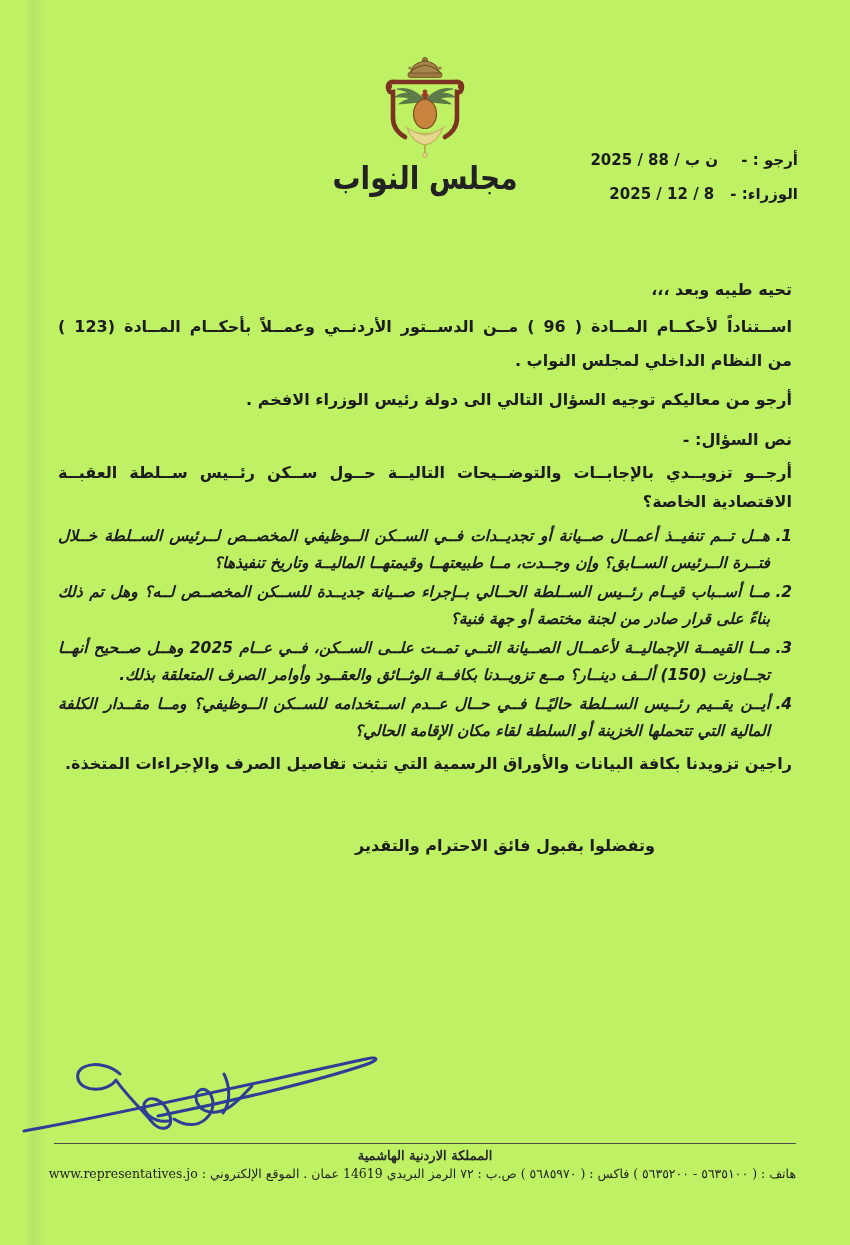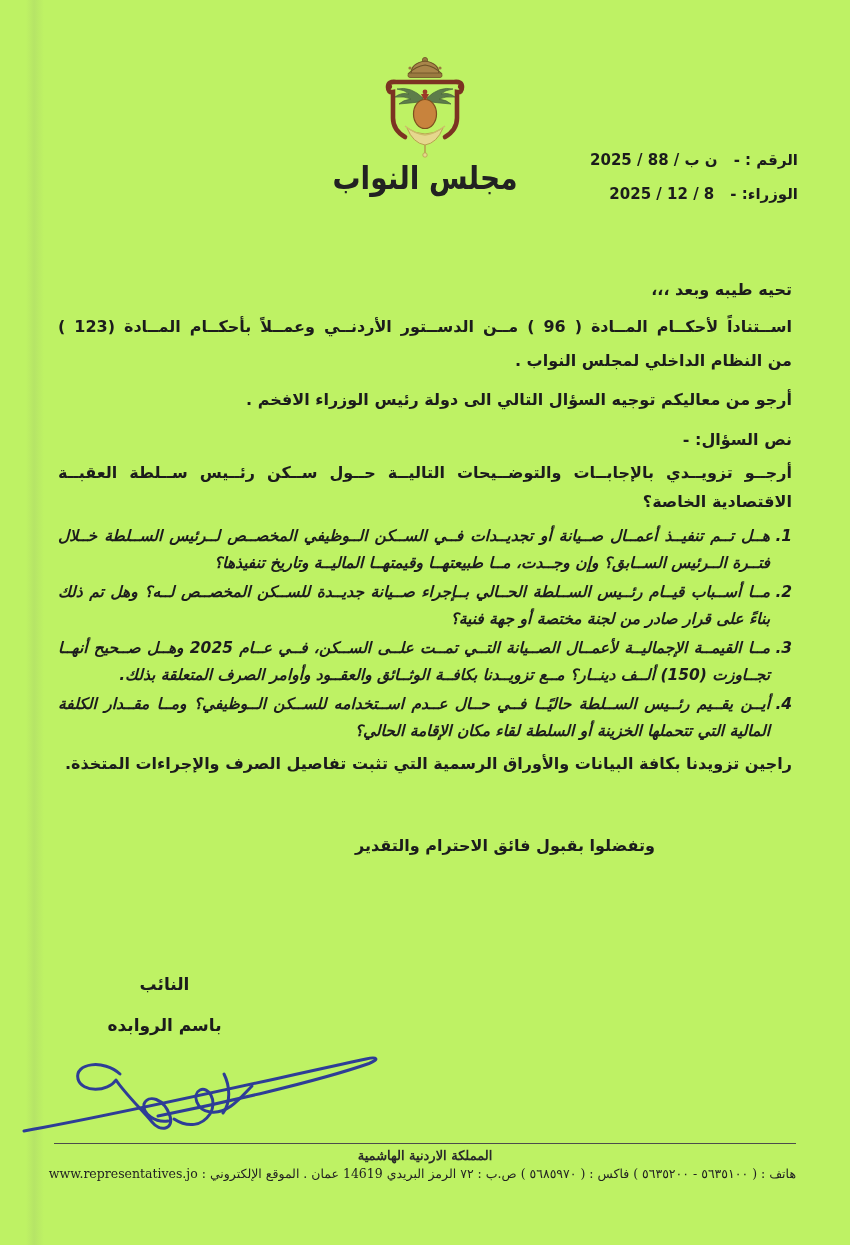--- a/index.html
+++ b/index.html
@@ -78,21 +78,21 @@
       <path d="M30,70 Q40,78 50,79 Q60,78 70,70" fill="none" stroke="#cdbd6a" stroke-width="1.4"></path>
       <path d="M50,89 L50,97" stroke="#b7a14e" stroke-width="1.6"></path>
       <circle cx="50" cy="99" r="2.2" fill="#e6d88e" stroke="#b7a14e" stroke-width="0.8"></circle>
     </g>
   </svg>
 
   <div class="council">مجلس النواب</div>
 
   <div class="refblock">
     <div class="ref-row">
-      <span class="lbl">الرقم : -</span>
+      <span class="lbl">أرجو : -</span>
       <span>ن ب / 88 / 2025</span>
     </div>
     <div class="ref-row">
       <span class="lbl">الوزراء: -</span>
       <span>8 / 12 / 2025</span>
     </div>
   </div>
 
   <div class="content">
     <div class="greeting">تحيه طيبه وبعد ،،،</div>
@@ -109,24 +109,20 @@
     <ol class="questions">
       <li>هــل تــم تنفيــذ أعمــال صــيانة أو تجديــدات فــي الســكن الــوظيفي المخصــص لــرئيس الســلطة خــلال فتــرة الــرئيس الســابق؟ وإن وجــدت، مــا طبيعتهــا وقيمتهــا الماليــة وتاريخ تنفيذها؟</li>
       <li>مــا أســباب قيــام رئــيس الســلطة الحــالي بــإجراء صــيانة جديــدة للســكن المخصــص لــه؟ وهل تم ذلك بناءً على قرار صادر من لجنة مختصة أو جهة فنية؟</li>
       <li>مــا القيمــة الإجماليــة لأعمــال الصــيانة التــي تمــت علــى الســكن، فــي عــام 2025 وهــل صــحيح أنهــا تجــاوزت (150) ألــف دينــار؟ مــع تزويــدنا بكافــة الوثــائق والعقــود وأوامر الصرف المتعلقة بذلك.</li>
       <li>أيــن يقــيم رئــيس الســلطة حاليًــا فــي حــال عــدم اســتخدامه للســكن الــوظيفي؟ ومــا مقــدار الكلفة المالية التي تتحملها الخزينة أو السلطة لقاء مكان الإقامة الحالي؟</li>
     </ol>
     <div class="closing">راجين تزويدنا بكافة البيانات والأوراق الرسمية التي تثبت تفاصيل الصرف والإجراءات المتخذة.</div>
     <div class="salutation">وتفضلوا بقبول فائق الاحترام والتقدير</div>
   </div>
 
-  <div class="signer-block">
-    <div class="signer-title">النائب</div>
-    <div class="signer-name">باسم الروابده</div>
-  </div>
 
   <svg class="signature-svg" viewBox="0 0 404 118" aria-hidden="true">
     <g fill="none" stroke="#2e3d96" stroke-width="3" stroke-linecap="round" stroke-linejoin="round">
       <path d="M8,101 C110,83 252,50 350,29 C361,26.5 364,29 353,33.5 C300,52 202,74 142,86"></path>
       <path d="M104,44 C88,29 58,33 62,49 C66,63 92,62 100,50 C107,61 124,78 136,92 C144,102 158,100 154,86 C148,68 132,64 128,74 C126,84 140,93 152,91"></path>
       <path d="M158,89 C172,98 186,96 194,84 C202,70 192,56 184,60 C176,64 180,80 194,82 C212,85 226,66 236,56"></path>
       <path d="M208,44 C214,56 215,72 207,83"></path>
     </g>
   </svg>
 

